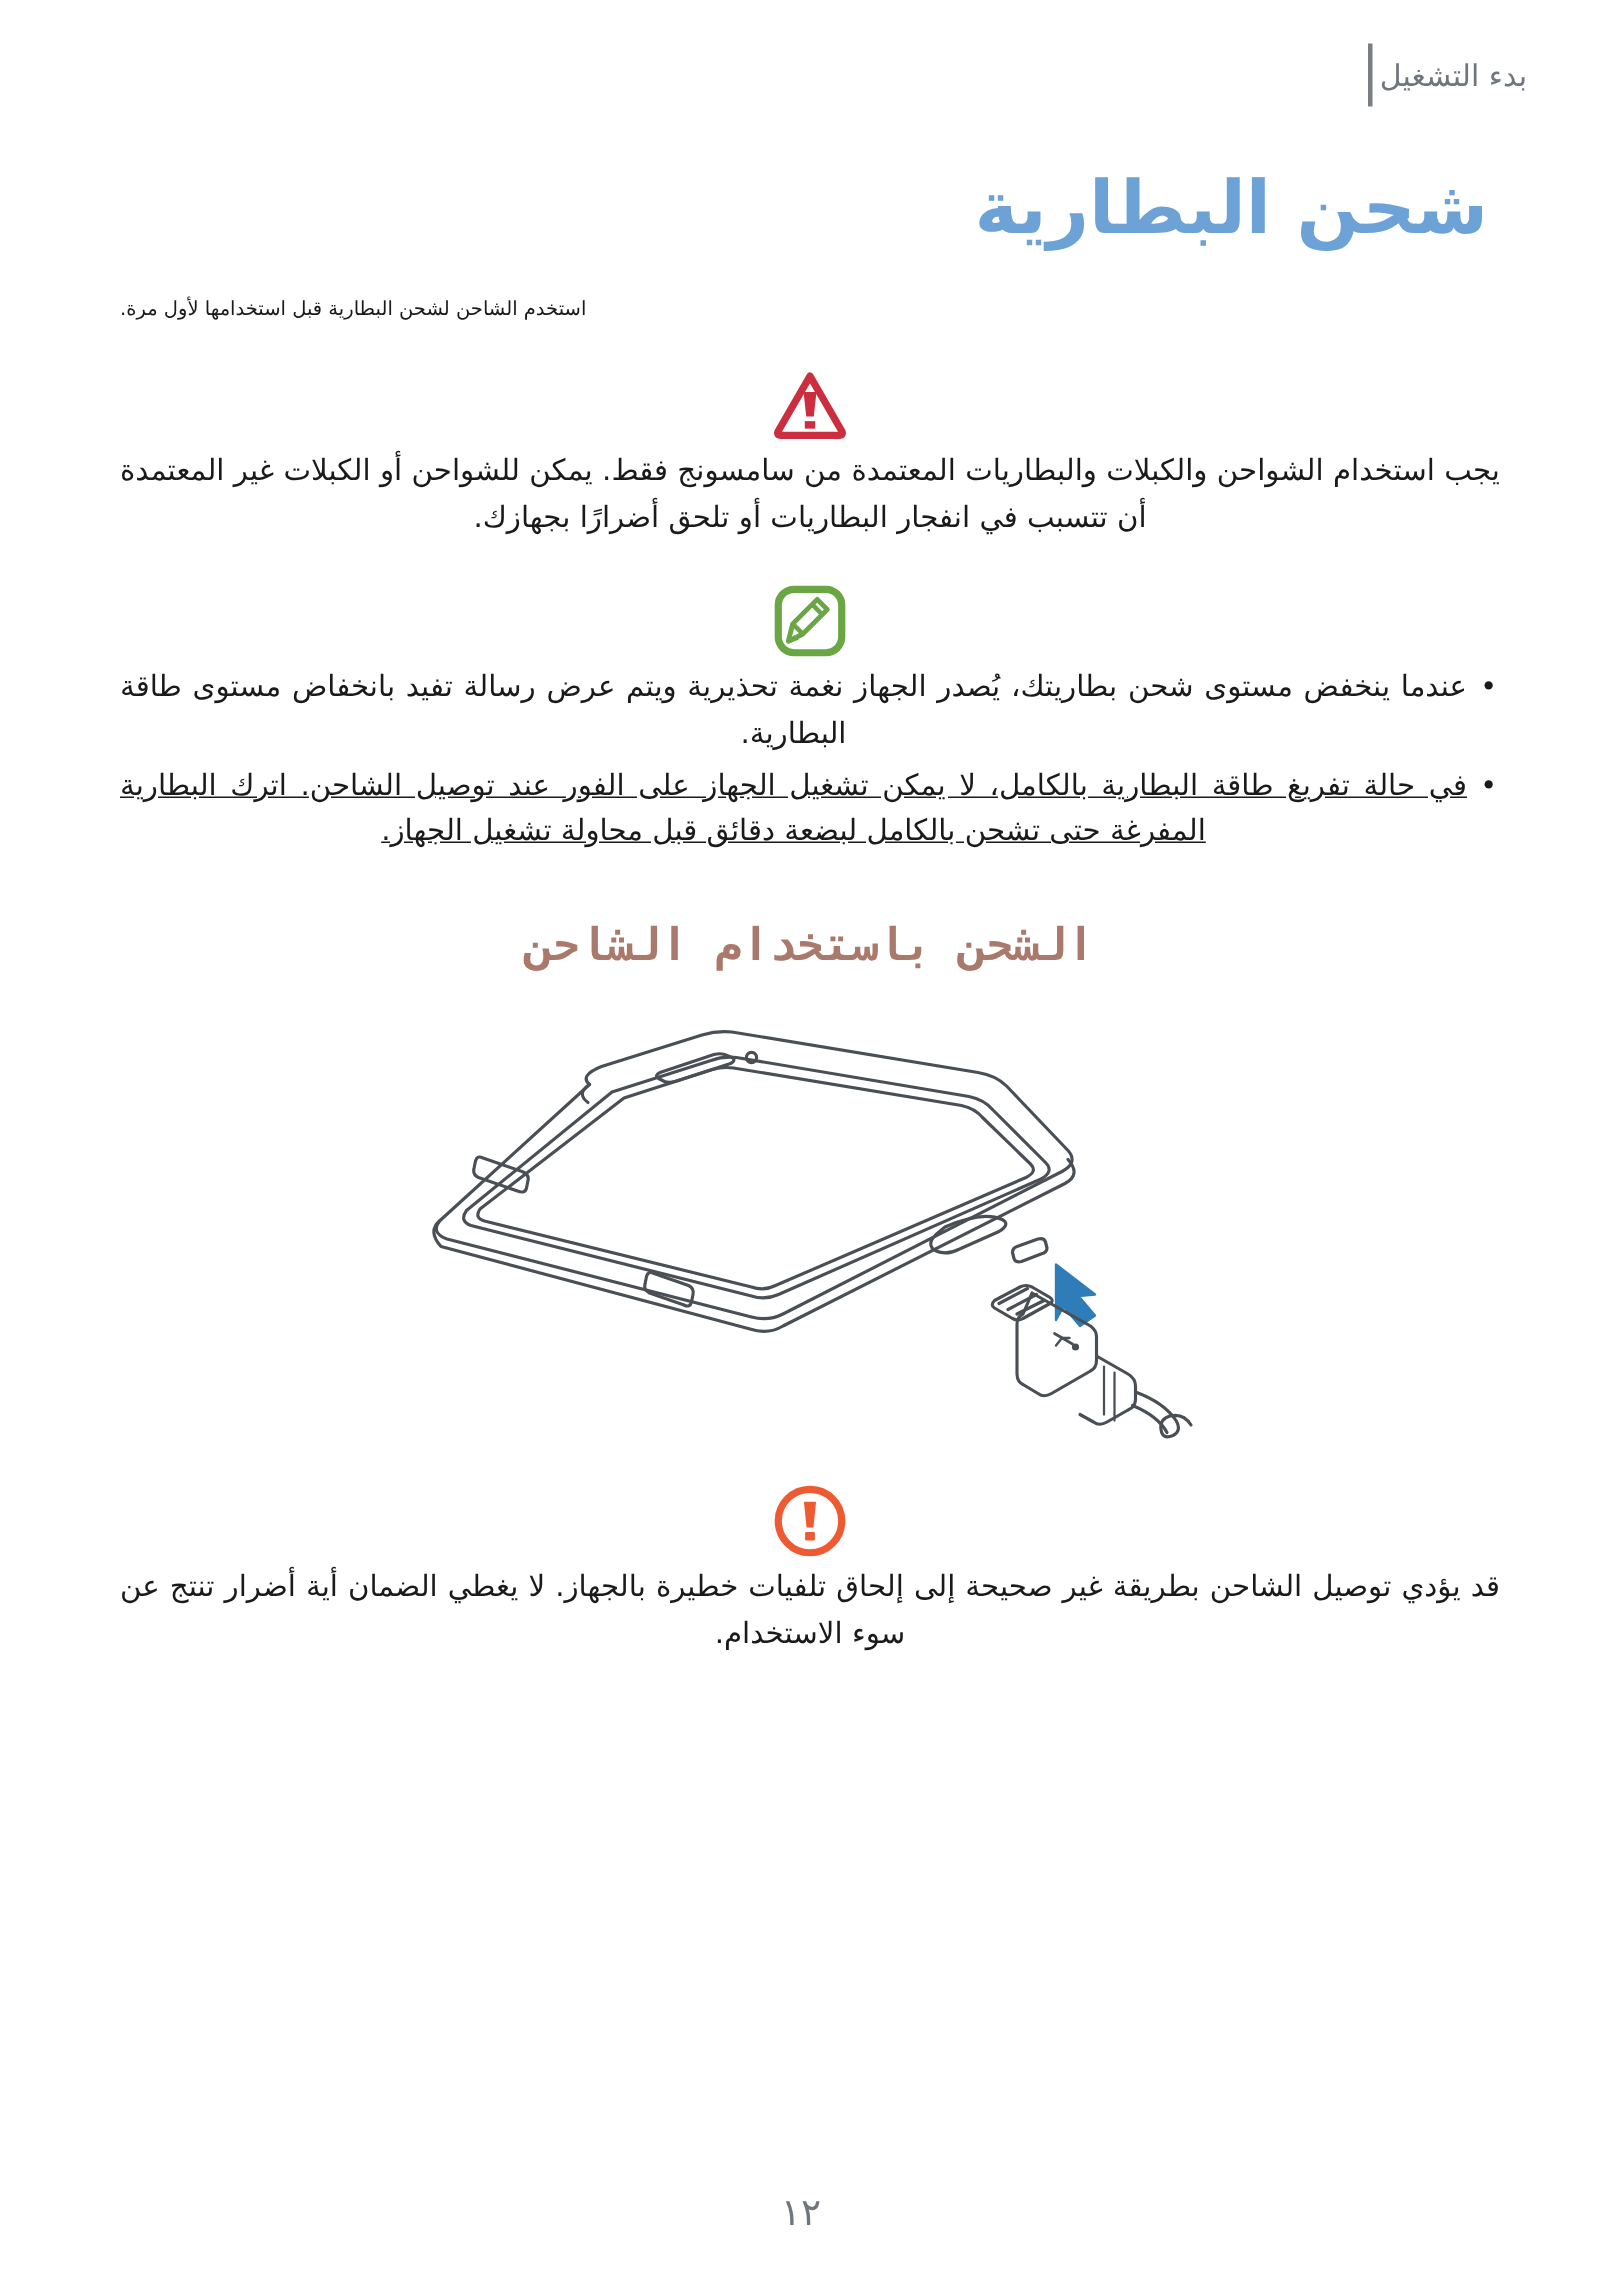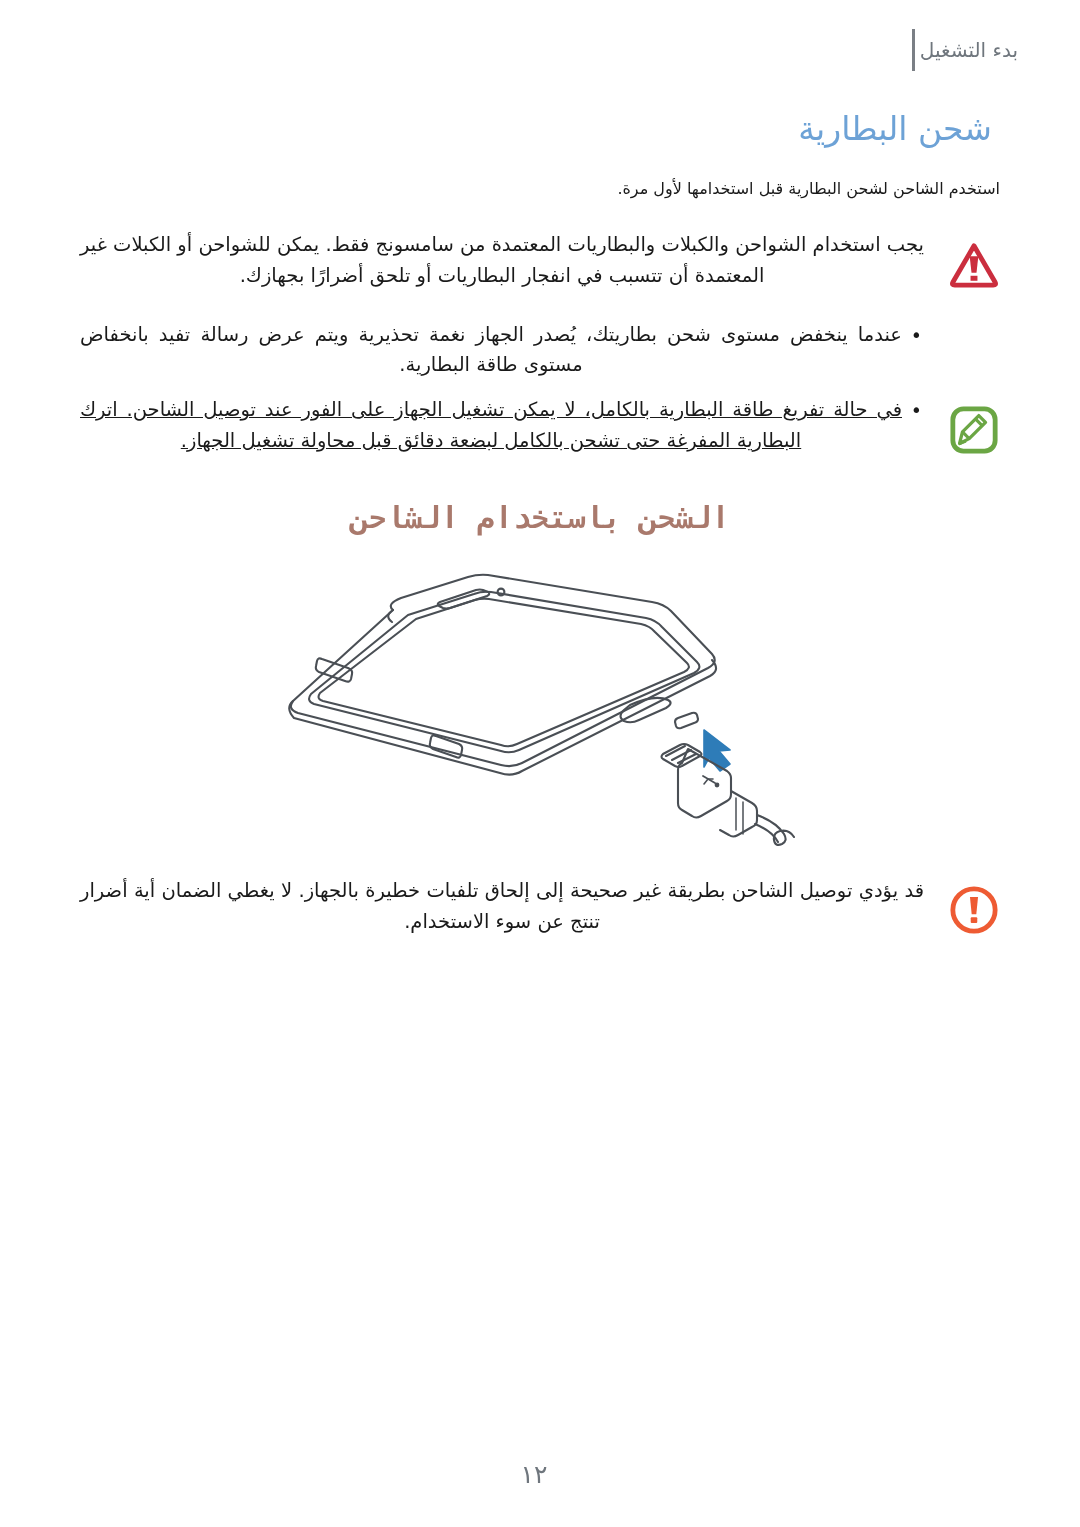--- a/index.html
+++ b/index.html
@@ -46,41 +46,42 @@
   .content {
     position: absolute;
     top: 108px;
     right: 80px;
     left: 80px;
     width: 920px;
   }
 
   h1.chapter-title {
     margin: 0;
-    font-size: 33px;
-    font-weight: normal;
+    font-size: 49px;
+    font-weight: bold;
     color: #6da2d6;
     text-align: right;
     line-height: 1.25;
     padding-right: 8px;
   }
 
   p.intro {
     margin: 28px 0 0 0;
-    font-size: 16px;
+    font-size: 13px;
     line-height: 1.55;
-    text-align: right;
+    text-align: left;
     color: #1a1a1a;
   }
 
   
   .callout {
     display: flex;
-    align-items: flex-end;
-    gap: 24px;
+    flex-direction: column;
+    align-items: center;
+    gap: 0;
     margin-top: 26px;
   }
   .callout-icon {
     flex: 0 0 auto;
     width: 52px;
     height: 52px;
     display: flex;
     align-items: flex-start;
     justify-content: center;
     margin-top: 2px;
@@ -98,21 +99,21 @@
   }
 
   .bullet-list {
     list-style: none;
     margin: 0;
     padding: 0;
   }
   .bullet-list li {
     position: relative;
     padding-right: 22px;
-    margin-bottom: 14px;
+    margin-bottom: 4px;
     font-size: 19.5px;
     line-height: 1.58;
     text-align: justify;
     text-align-last: center;
   }
   .bullet-list li:last-child { margin-bottom: 0; text-decoration: underline; }
   .bullet-list li::before {
     content: "•";
     position: absolute;
     right: 2px;

